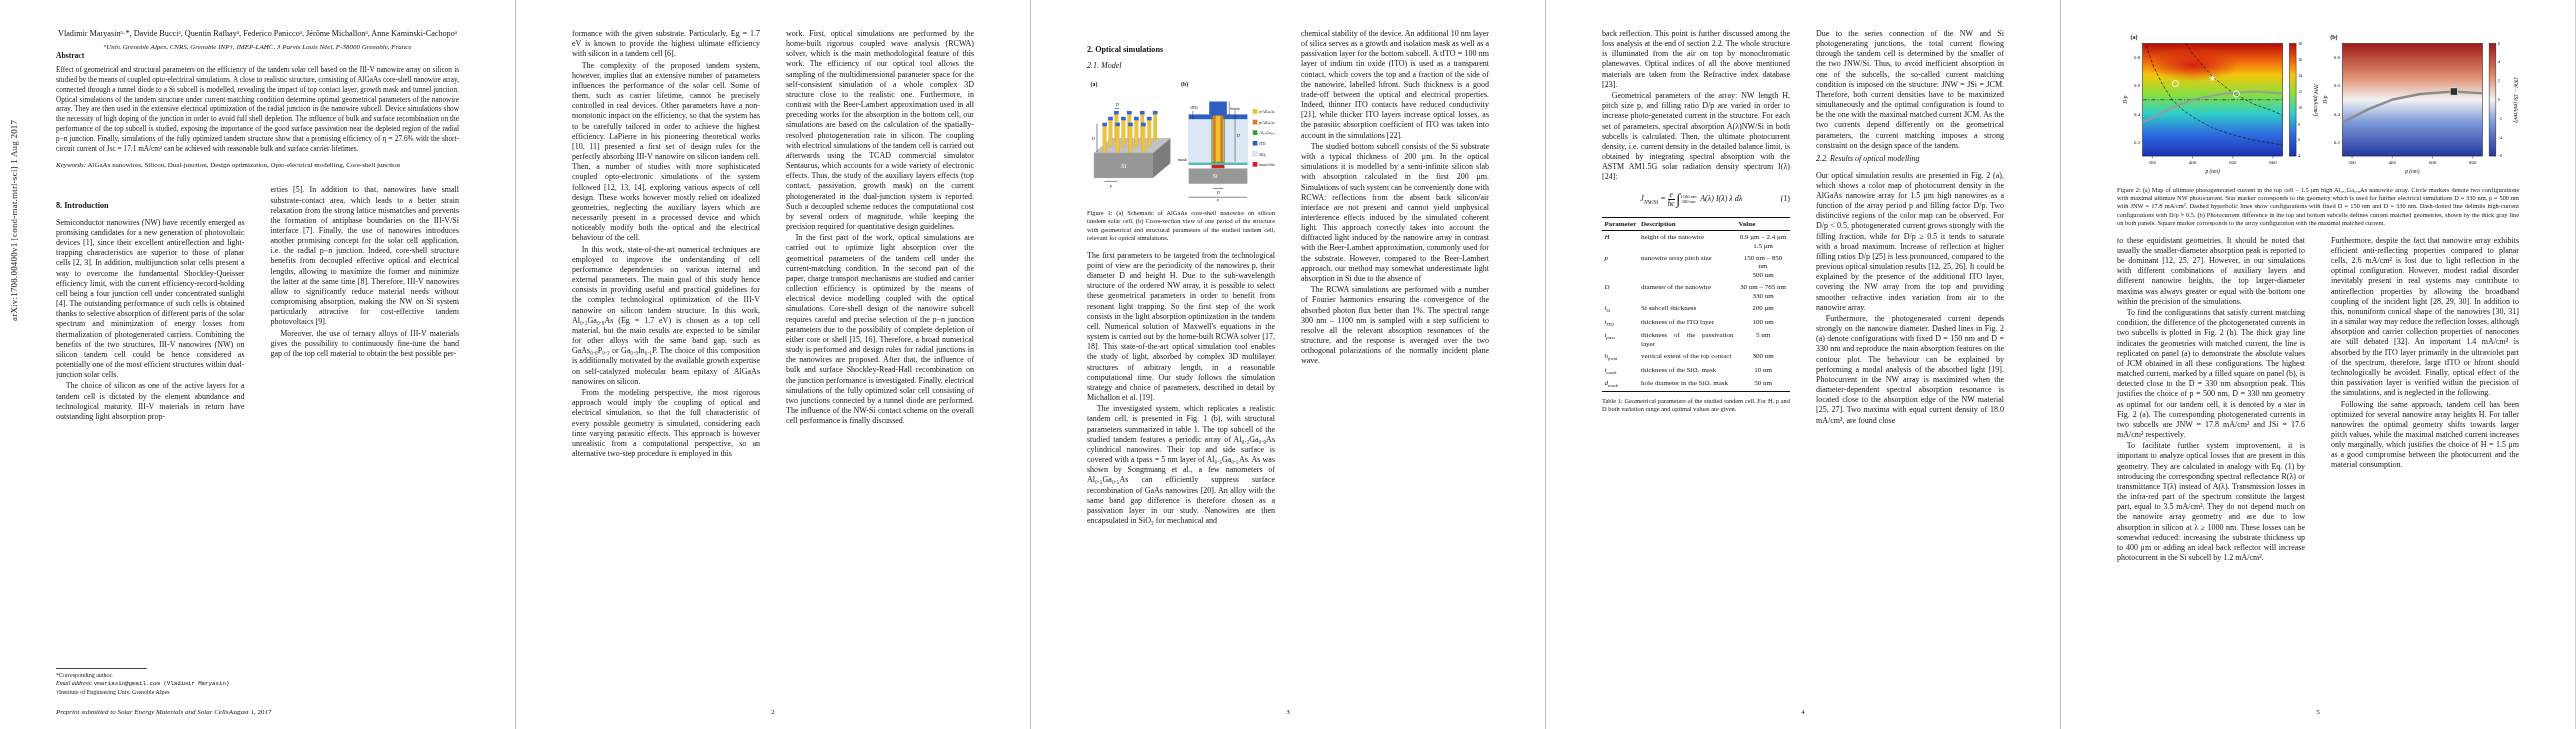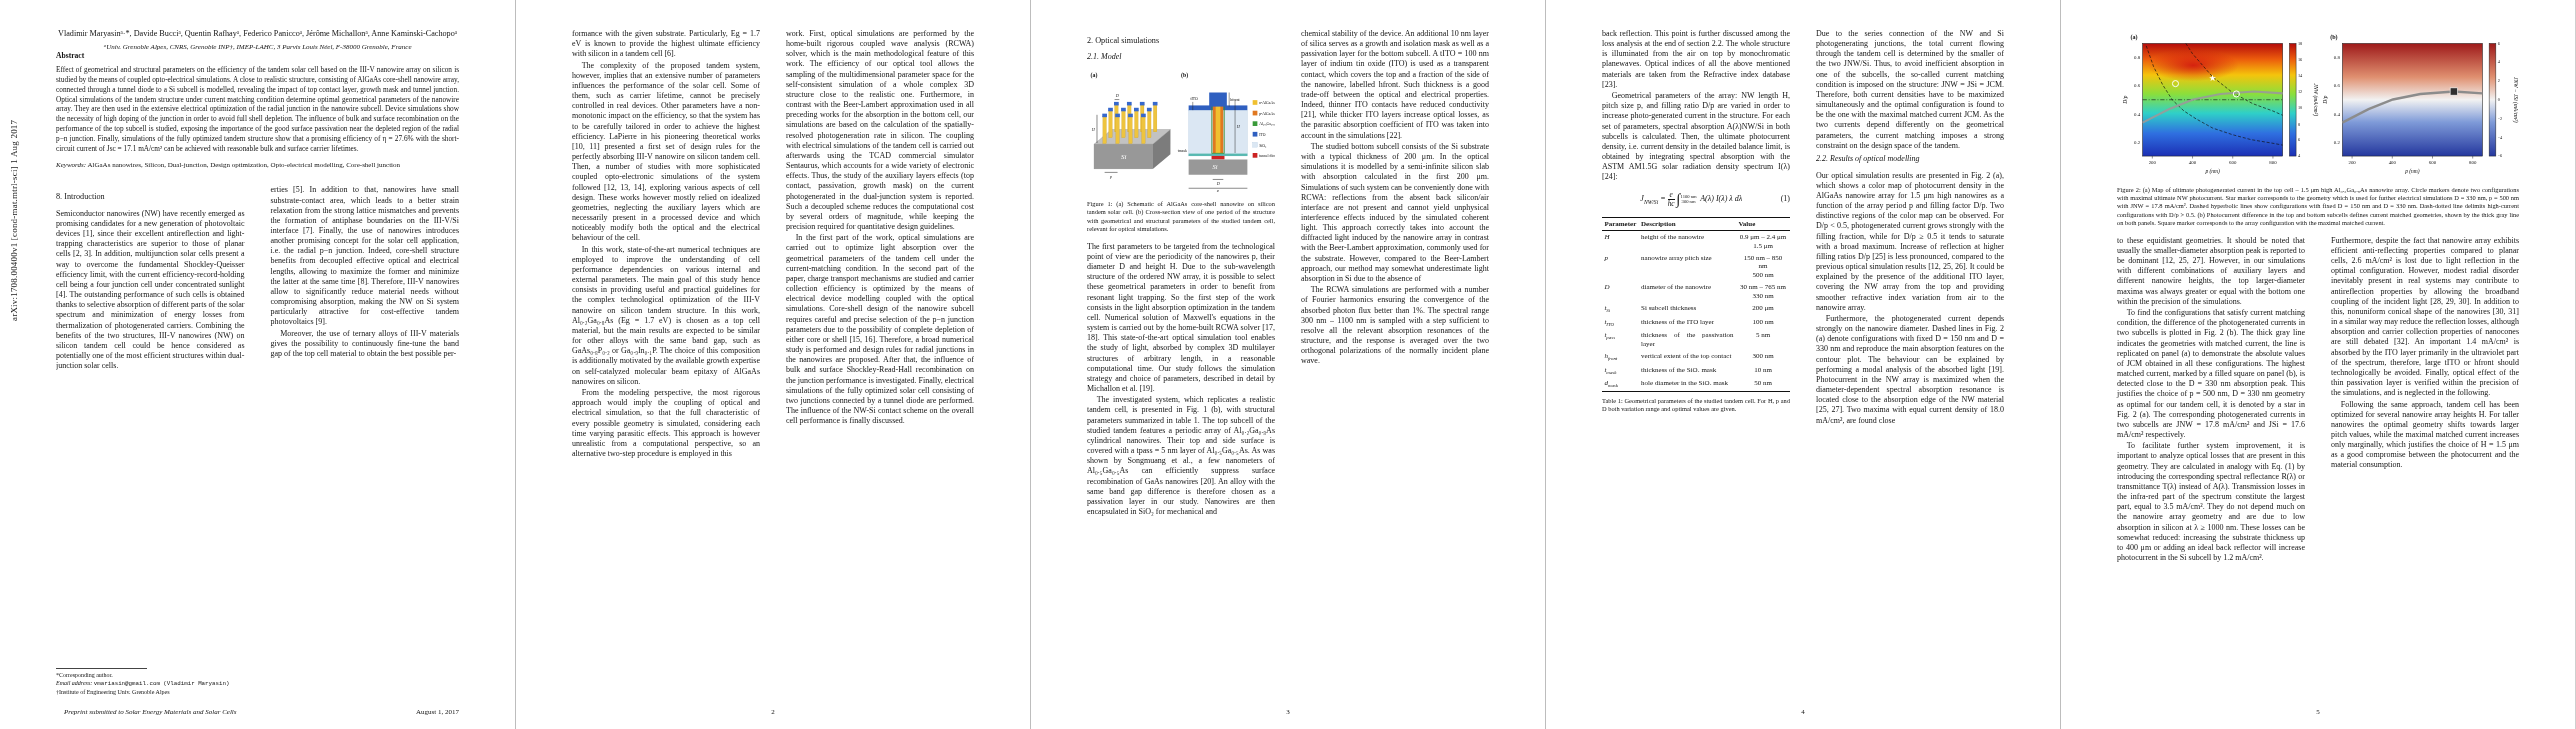--- a/index.html
+++ b/index.html
@@ -15,29 +15,29 @@
   .affiliation { text-align:center; font-size:7px; font-style:italic; }
   .abstract-heading { font-weight:bold; font-size:7.6px; margin:0 0 4.9px 0; }
   .abstract-text { font-size:7.3px; line-height:1.36; text-align:justify; margin-bottom:7.3px; hyphens:auto; }
   .keywords { font-size:7px; margin-bottom:16px; }
   .kw-label { font-style:italic; }
   .two-col { display:flex; gap:26px; align-items:flex-start; }
   .col { flex:1; min-width:0; font-size:8px; line-height:1.27; text-align:justify; hyphens:auto; -webkit-hyphens:auto; }
   .p1cols { height:292px; overflow:hidden; }
   p.body { text-indent:9.7px; margin-bottom:1.2px; }
   p.noindent { text-indent:0; }
-  h2.sec { font-size:8.2px; font-weight:normal; margin:7px 0 6px; }
+  h2.sec { font-size:8.2px; font-weight:bold; margin:16px 0 6px; }
   h3.subsec { font-size:8px; font-weight:normal; font-style:italic; margin:3.6px 0 6px; }
   .arxiv-banner { position:absolute; left:8.5px; top:44px; height:352px; display:flex; align-items:center; justify-content:center;
                   writing-mode:vertical-rl; transform:rotate(180deg); font-size:9px; letter-spacing:0.2px; color:#222;
                   font-family:"Liberation Serif", serif; white-space:nowrap; }
   .footnotes { position:absolute; left:56px; bottom:33px; width:188px; font-size:6px; line-height:1.35; background:#fff; }
   .fn-rule { width:91px; border-top:0.6px solid #444; margin-bottom:2.4px; }
   .fn-email { font-family:"Liberation Mono", monospace; font-size:5.8px; }
-  .footer1 { position:absolute; left:64px; right:56px; bottom:13.4px; display:flex; justify-content:space-between; font-size:7px; }
+  .footer1 { position:absolute; left:56px; right:56px; bottom:13.4px; display:flex; font-size:7px; }
   .footer-left { font-style:italic; }
   .pageno { position:absolute; left:0; right:0; bottom:13.4px; text-align:center; font-size:7px; }
   
   .figure { margin:1.2px 0 4.9px; }
   .figcaption { font-size:6.4px; line-height:1.3; text-align:justify; margin-bottom:8.5px; hyphens:auto; }
   svg text { font-family:"Liberation Serif", serif; }
   .figlbl { font-weight:bold; font-size:10px; fill:#111; }
   .tick { font-size:8px; fill:#111; }
   .cbtick { font-size:7px; fill:#111; }
   .axlbl { font-size:9px; font-style:italic; fill:#111; }
@@ -72,20 +72,21 @@
     <div class="page-inner">
       <div class="authors">Vladimir Maryasinᵃ·*, Davide Bucciᵃ, Quentin Rafhayᵃ, Federico Paniccoᵃ, Jérôme Michallonᵃ, Anne Kaminski-Cachopoᵃ</div>
       <div class="affiliation">ᵃUniv. Grenoble Alpes, CNRS, Grenoble INP†, IMEP-LAHC, 3 Parvis Louis Néel, F-38000 Grenoble, France</div>
       <div class="abstract-heading">Abstract</div>
       <p class="abstract-text">Effect of geometrical and structural parameters on the efficiency of the tandem solar cell based on the III-V nanowire array on silicon is studied by the means of coupled opto-electrical simulations. A close to realistic structure, consisting of AlGaAs core-shell nanowire array, connected through a tunnel diode to a Si subcell is modelled, revealing the impact of top contact layer, growth mask and tunnel junction. Optical simulations of the tandem structure under current matching condition determine optimal geometrical parameters of the nanowire array. They are then used in the extensive electrical optimization of the radial junction in the nanowire subcell. Device simulations show the necessity of high doping of the junction in order to avoid full shell depletion. The influence of bulk and surface recombination on the performance of the top subcell is studied, exposing the importance of the good surface passivation near the depleted region of the radial p−n junction. Finally, simulations of the fully optimized tandem structure show that a promising efficiency of η = 27.6% with the short-circuit current of Jsc = 17.1 mA/cm² can be achieved with reasonable bulk and surface carrier lifetimes.</p>
       <p class="keywords"><span class="kw-label">Keywords:</span> <span>AlGaAs nanowires, Silicon, Dual-junction, Design optimization, Opto-electrical modelling, Core-shell junction</span></p>
       <div class="two-col p1cols">
         <div class="col">
           <h2 class="sec">8. Introduction</h2>
           <p class="body noindent">Semiconductor nanowires (NW) have recently emerged as promising candidates for a new generation of photovoltaic devices [1], since their excellent antireflection and light-trapping characteristics are superior to those of planar cells [2, 3]. In addition, multijunction solar cells present a way to overcome the fundamental Shockley-Queisser efficiency limit, with the current efficiency-record-holding cell being a four junction cell under concentrated sunlight [4]. The outstanding performance of such cells is obtained thanks to selective absorption of different parts of the solar spectrum and minimization of energy losses from thermalization of photogenerated carriers. Combining the benefits of the two structures, III-V nanowires (NW) on silicon tandem cell could be hence considered as potentially one of the most efficient structures within dual-junction solar cells.</p>
+          <p class="body">The choice of silicon as one of the active layers for a tandem cell is dictated by the element abundance and technological maturity. III-V materials in return have outstanding light absorption prop-</p>
         </div>
         <div class="col">
           <p class="body noindent">erties [5]. In addition to that, nanowires have small substrate-contact area, which leads to a better strain relaxation from the strong lattice mismatches and prevents the formation of antiphase boundaries on the III-V/Si interface [7]. Finally, the use of nanowires introduces another promising concept for the solar cell application, i.e. the radial p−n junction. Indeed, core-shell structure benefits from decoupled effective optical and electrical lengths, allowing to maximize the former and minimize the latter at the same time [8]. Therefore, III-V nanowires allow to significantly reduce material needs without compromising absorption, making the NW on Si system particularly attractive for cost-effective tandem photovoltaics [9].</p>
           <p class="body">Moreover, the use of ternary alloys of III-V materials gives the possibility to continuously fine-tune the band gap of the top cell material to obtain the best possible per-</p>
         </div>
       </div>
     </div>
     <div class="footnotes">
       <div class="fn-rule"></div>
       <div class="fn">*Corresponding author.</div>

